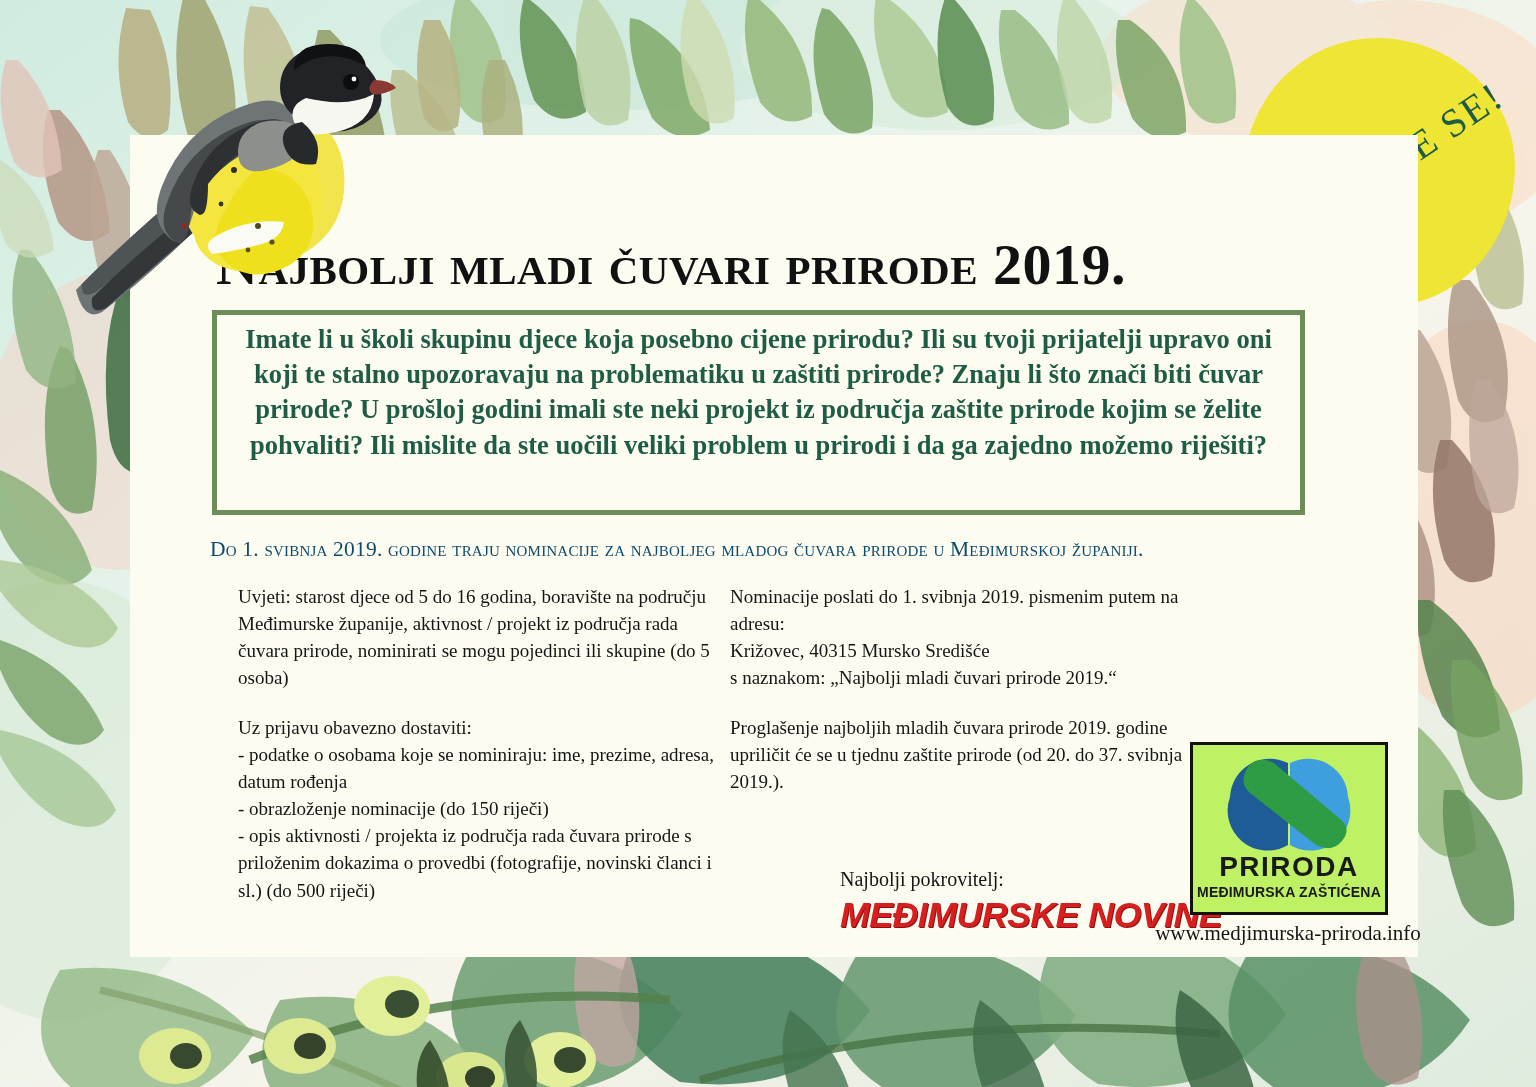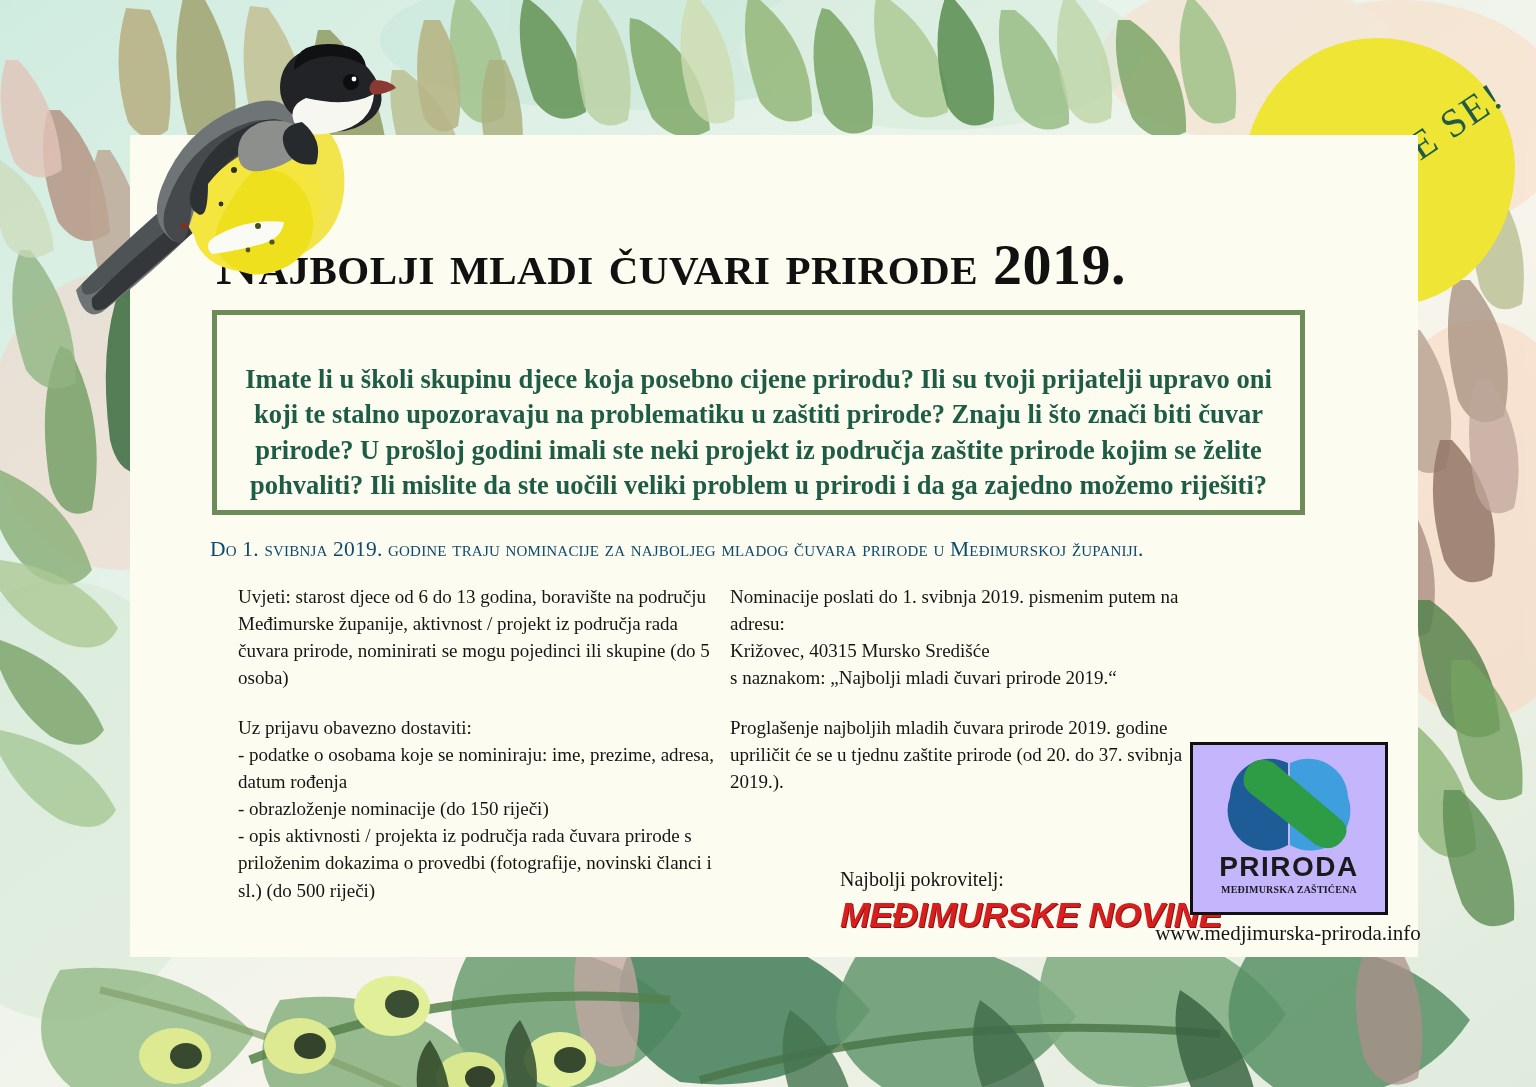--- a/index.html
+++ b/index.html
@@ -64,21 +64,21 @@
   
   #greenbox {
     position:absolute; left:82px; top:175px;
     width:1093px; height:205px;
     border:5px solid #6e8b5a;
     padding:5px;
   }
   #greenbox-inner {
     width:100%; height:100%;
     border:2px solid #fdfcf0;
-    display:flex; align-items:flex-end; justify-content:center;
+    display:flex; align-items:flex-start; justify-content:center;
   }
   #greenbox p {
     color:#1f5c46;
     font-weight:bold;
     font-size:26.5px;
     line-height:1.33;
     text-align:center;
     padding:0 16px;
   }
 
@@ -114,39 +114,39 @@
     transform: scaleX(1.02);
     transform-origin:left center;
     white-space:nowrap;
     text-shadow: 1px 1px 0 #8e1010;
   }
 
   
   #logo-box {
     position:absolute; left:1060px; top:607px;
     width:198px; height:173px;
-    background:#c4b5fd;
+    background:#bef264;
     border:3px solid #111;
   }
   #logo-mark { position:relative; width:100%; height:108px; }
   #logo-mark svg { position:absolute; left:50%; top:4px; transform:translateX(-50%); }
   #logo-word {
     text-align:center;
     font-family:"Liberation Sans", sans-serif;
     font-weight:bold;
     font-size:28px;
     letter-spacing:1.5px;
     color:#1a1a1a;
     line-height:1;
   }
   #logo-sub {
     text-align:center;
-    font-family:Liberation Serif, serif;
+    font-family:Liberation Sans, sans-serif;
     font-weight:bold;
-    font-size:10px;
+    font-size:14px;
     letter-spacing:0.2px;
     color:#1a1a1a;
     margin-top:3px;
   }
   #website {
     position:absolute; left:1008px; top:786px;
     width:300px;
     text-align:center;
     font-size:21px;
     color:#151515;
@@ -285,21 +285,21 @@
 
     <div id="greenbox">
       <div id="greenbox-inner">
         <p>Imate li u školi skupinu djece koja posebno cijene prirodu? Ili su tvoji prijatelji upravo oni koji te stalno upozoravaju na problematiku u zaštiti prirode? Znaju li što znači biti čuvar prirode? U prošloj godini imali ste neki projekt iz područja zaštite prirode kojim se želite pohvaliti? Ili mislite da ste uočili veliki problem u prirodi i da ga zajedno možemo riješiti?</p>
       </div>
     </div>
 
     <div id="subtitle">Do 1. svibnja 2019. godine traju nominacije za najboljeg mladog čuvara prirode u Međimurskoj županiji.</div>
 
     <div class="col" id="col-left">
-      <div class="para">Uvjeti: starost djece od 6 do 13 godina, boravište na području Međimurske županije, aktivnost / projekt iz područja rada čuvara prirode, nominirati se mogu pojedinci ili skupine (do 5 osoba)</div>
+      <div class="para">Uvjeti: starost djece od 5 do 16 godina, boravište na području Međimurske županije, aktivnost / projekt iz područja rada čuvara prirode, nominirati se mogu pojedinci ili skupine (do 5 osoba)</div>
       <div class="para nomargin" style="white-space:pre-line">Uz prijavu obavezno dostaviti:
 - podatke o osobama koje se nominiraju: ime, prezime, adresa, datum rođenja
 - obrazloženje nominacije (do 150 riječi)
 - opis aktivnosti / projekta iz područja rada čuvara prirode s priloženim dokazima o provedbi (fotografije, novinski članci i sl.) (do 500 riječi)</div>
     </div>
 
     <div class="col" id="col-right">
       <div>Nominacije poslati do 1. svibnja 2019. pismenim putem na adresu:</div>
       <div class="addr">Križovec,  40315 Mursko Središće</div>
       <div>s naznakom: „Najbolji mladi čuvari prirode 2019.“</div>

